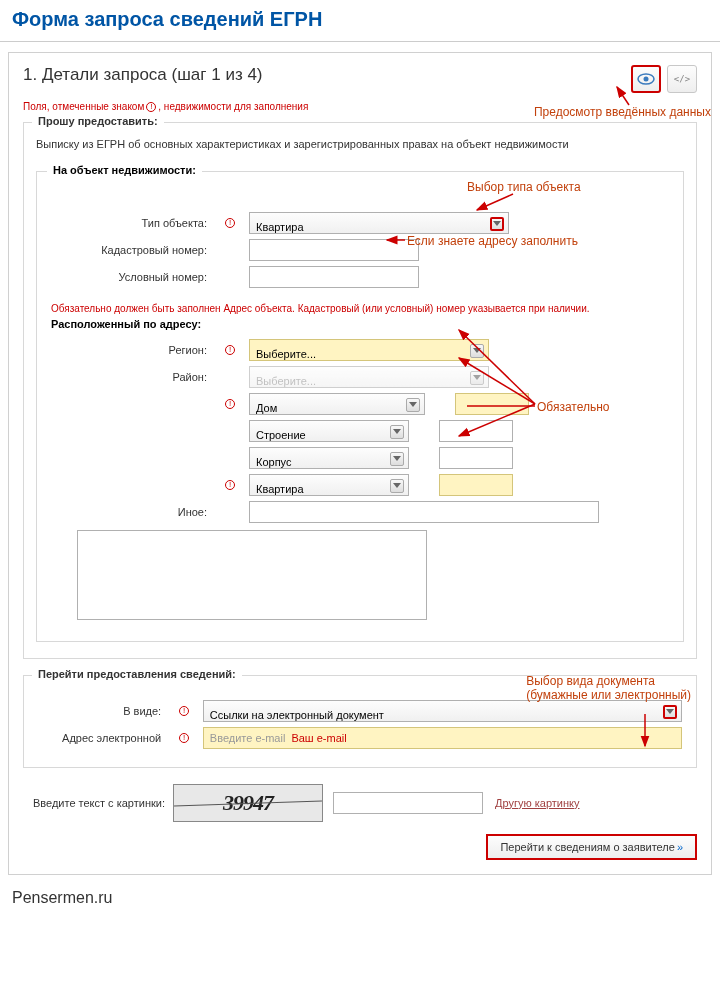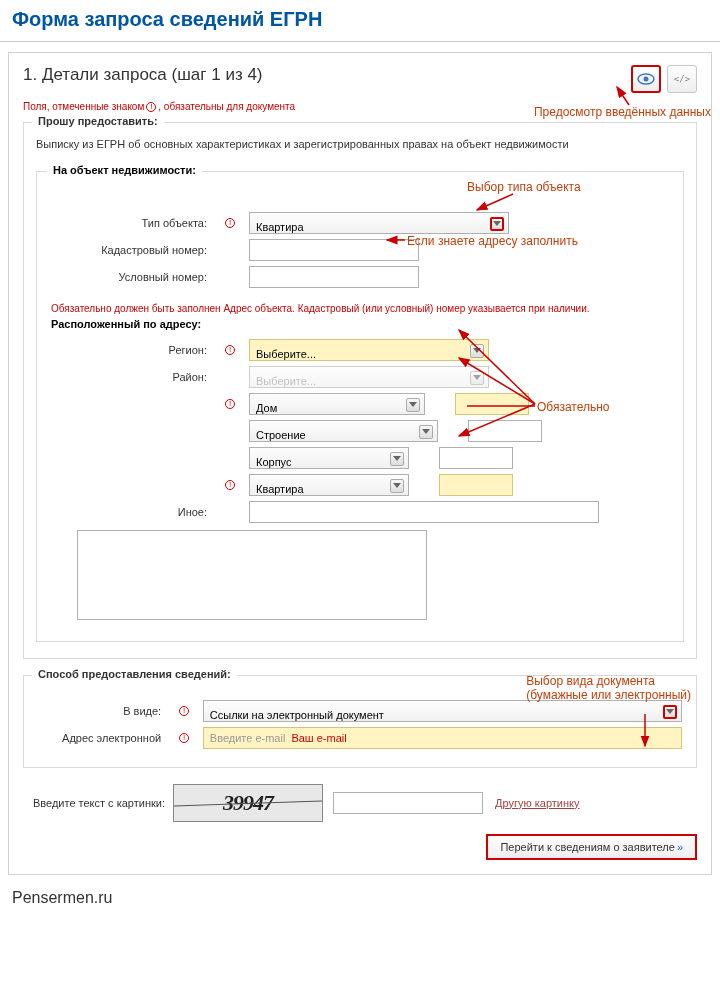--- a/index.html
+++ b/index.html
@@ -61,21 +61,21 @@
             <circle cx="9" cy="6" r="2.5" fill="#3a7abd"></circle>
           </svg>
       </div>
       <div class="icon-btn">
         <span style="font-size:9px;color:#888;font-family:monospace">&lt;/&gt;</span>
       </div>
     </div>
   </div>
 
   <div class="required-note">
-    <span>Поля, отмеченные знаком</span><span class="req-mark">!</span><span>, обязательны для документа</span>
+    <span>Поля, отмеченные знаком</span><span class="req-mark">!</span><span>, недвижимости для заполнения</span>
   </div>
 
   <div class="fieldset">
     <div class="fieldset-legend">Прошу предоставить:</div>
     <div class="info-text">Выписку из ЕГРН об основных характеристиках и зарегистрированных правах на объект недвижимости</div>
 
     <div class="inner-fieldset" style="position:relative">
       <div class="inner-legend">На объект недвижимости:</div>
 
       <div class="form-row">
@@ -128,21 +128,21 @@
         <div class="select-input" style="width:176px">
           <span>Дом</span>
             <span class="select-arrow"></span>
         </div>
         <div style="width:6px"></div>
         <input class="text-input yellow-input" style="width: 74px;">
       </div>
       <div class="form-row">
         <div class="form-label"></div>
           <div class="req-icon"></div>
-        <div class="select-input" style="width:189px">
+        <div class="select-input" style="width:160px">
           <span>Строение</span>
             <span class="select-arrow"></span>
         </div>
         <div style="width:6px"></div>
         <input class="text-input" style="width: 74px;">
       </div>
       <div class="form-row">
         <div class="form-label"></div>
           <div class="req-icon"></div>
         <div class="select-input" style="width:160px">
@@ -188,21 +188,21 @@
         <line x1="368" y1="68" x2="350" y2="68" stroke="#c00" stroke-width="1.5" marker-end="url(#ah)"></line>
         <line x1="498" y1="232" x2="422" y2="158" stroke="#c00" stroke-width="1.5" marker-end="url(#ah)"></line>
         <line x1="498" y1="232" x2="422" y2="186" stroke="#c00" stroke-width="1.5" marker-end="url(#ah)"></line>
         <line x1="498" y1="232" x2="422" y2="264" stroke="#c00" stroke-width="1.5" marker-end="url(#ah)"></line>
         <line x1="498" y1="234" x2="430" y2="234" stroke="#c00" stroke-width="1.5"></line>
       </svg>
     </div>
   </div>
 
   <div class="delivery-fieldset" style="position:relative">
-    <div class="fieldset-legend">Способ предоставления сведений:</div>
+    <div class="fieldset-legend">Перейти предоставления сведений:</div>
     <div class="form-row">
       <div class="form-label" style="width:130px">В виде:</div>
       <div class="req-icon">
           <span class="dot"></span>
         </div>
       <div class="select-input" style="width:490px">
         <span>Ссылки на электронный документ</span>
         <span class="select-arrow red-box"></span>
       </div>
     </div>

